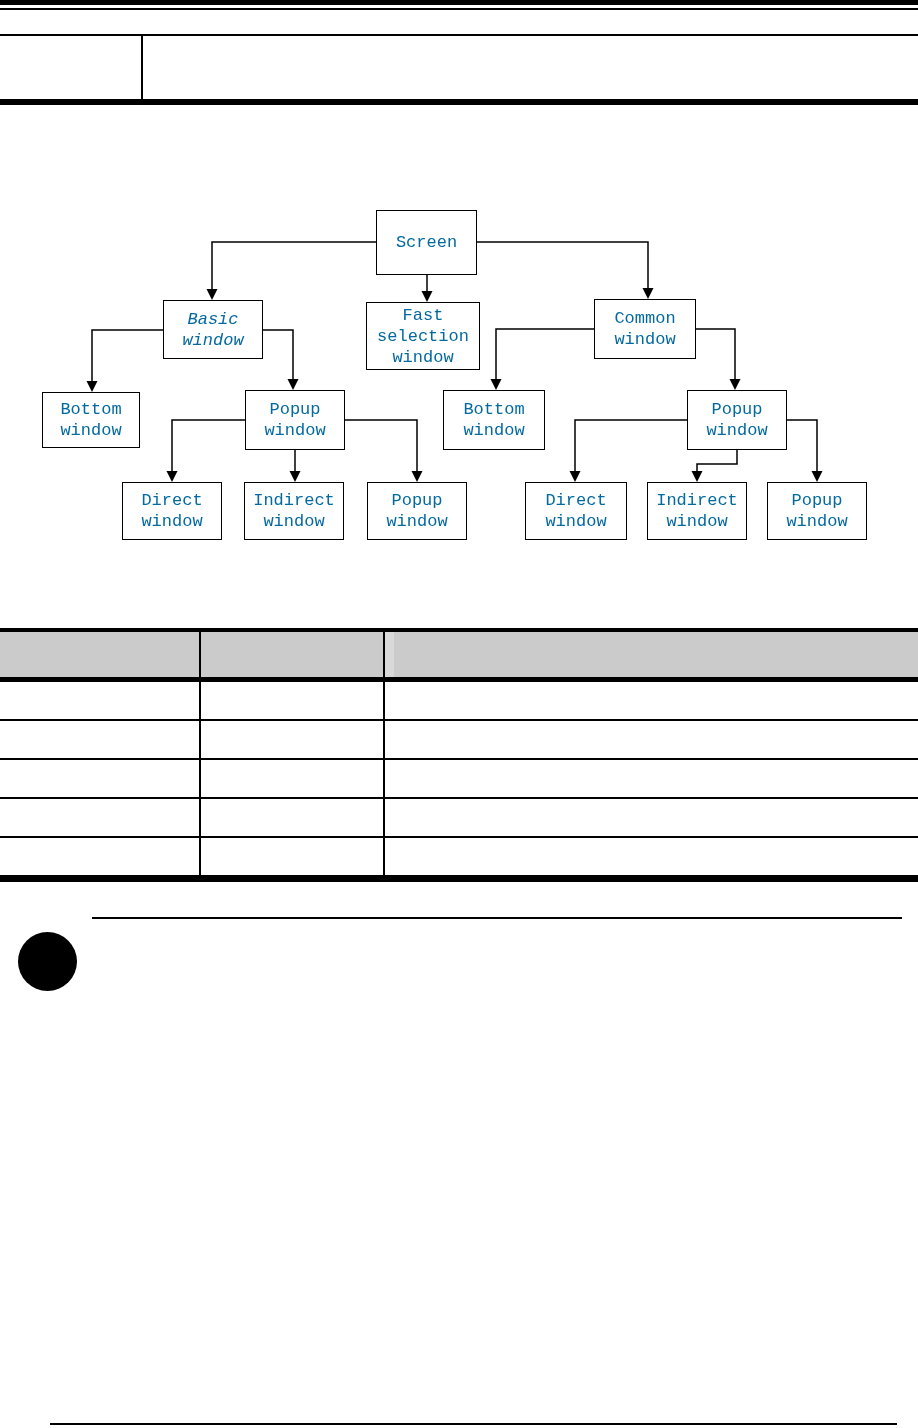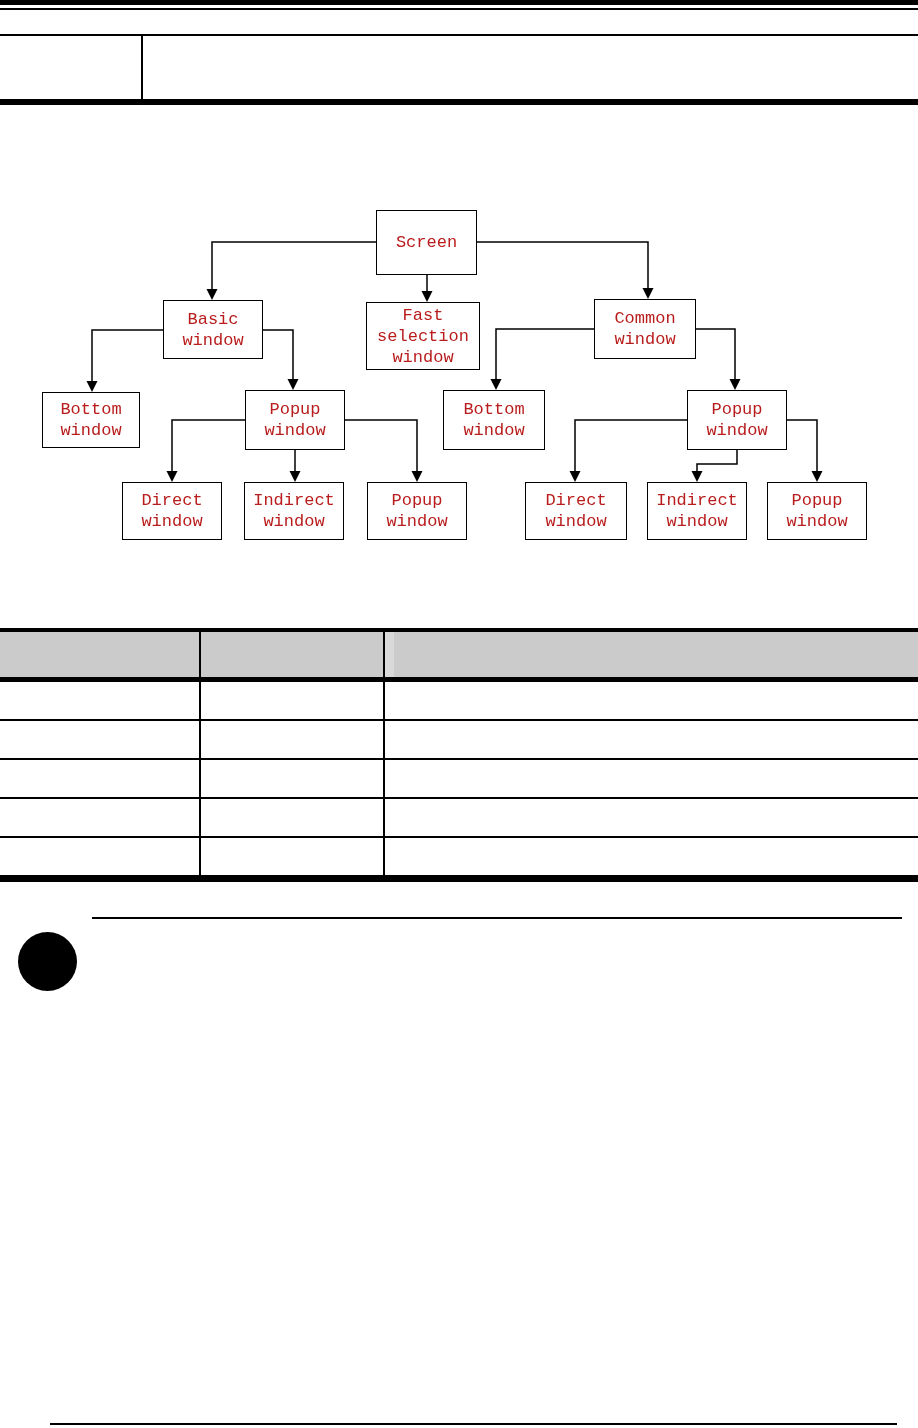--- a/index.html
+++ b/index.html
@@ -1,18 +1,18 @@
 <!DOCTYPE html>
 <html><head>
 <meta charset="utf-8">
 <style>
   html,body { margin:0; padding:0; background:#fff; }
   .page {
     position:relative; width:918px; height:1428px; background:#ffffff;
-    font-family:"Liberation Mono","DejaVu Sans Mono",monospace; color:#b91c1c;
+    font-family:"Liberation Mono","DejaVu Sans Mono",monospace; color:#0369a1;
     overflow:hidden;
   }
   .rule { position:absolute; background:#000; }
 
   
   .top-bar-thick { left:0; top:0; width:918px; height:5px; }
   .top-bar-thin  { left:0; top:8px; width:918px; height:2px; }
   .header-band {
     position:absolute; left:0; top:34px; width:918px; height:71px;
     box-sizing:border-box; border-top:2px solid #000; border-bottom:6px solid #000;
@@ -92,21 +92,21 @@
         <path d="M172,482 l-5.5,-11 h11 z"></path>
         <path d="M295,482 l-5.5,-11 h11 z"></path>
         <path d="M417,482 l-5.5,-11 h11 z"></path>
         <path d="M575,482 l-5.5,-11 h11 z"></path>
         <path d="M697,482 l-5.5,-11 h11 z"></path>
         <path d="M817,482 l-5.5,-11 h11 z"></path>
       </g>
     </svg>
 
     <div class="node" style="left:376px;top:210px;width:101px;height:65px;">Screen</div>
-    <div class="node" style="left:163px;top:300px;width:100px;height:59px;">Basic
+    <div class="node" style="left:163px;top:300px;width:100px;height:59px;font-style:italic;">Basic
 window</div>
     <div class="node" style="left:366px;top:302px;width:114px;height:68px;">Fast
 selection
 window</div>
     <div class="node" style="left:594px;top:299px;width:102px;height:60px;text-align:right;">Common
 window</div>
     <div class="node" style="left:42px;top:392px;width:98px;height:56px;">Bottom
 window</div>
     <div class="node" style="left:245px;top:390px;width:100px;height:60px;">Popup
 window</div>

